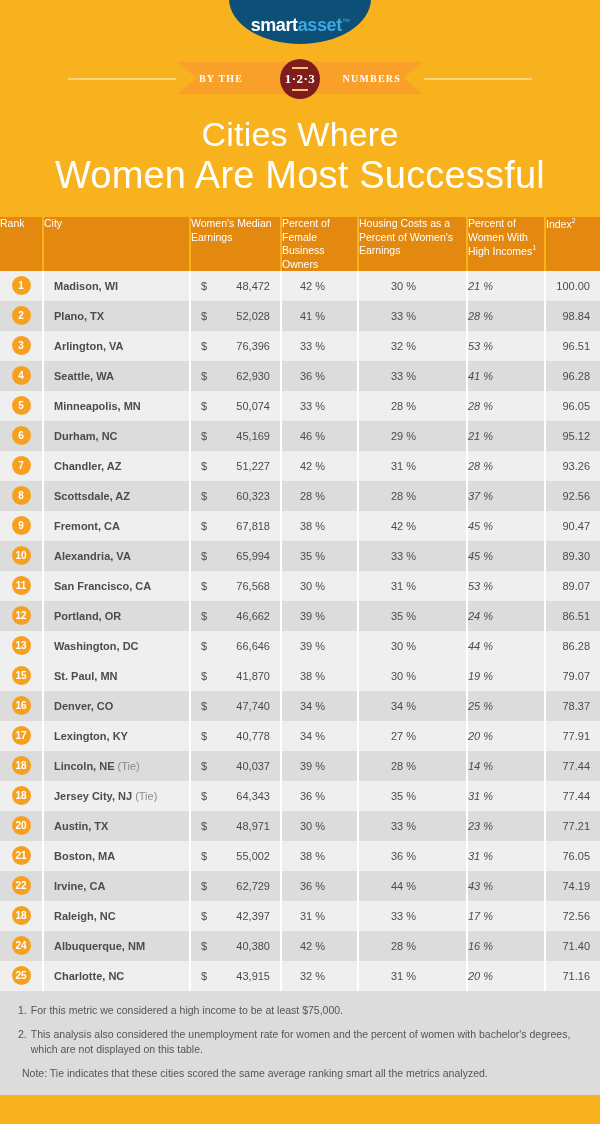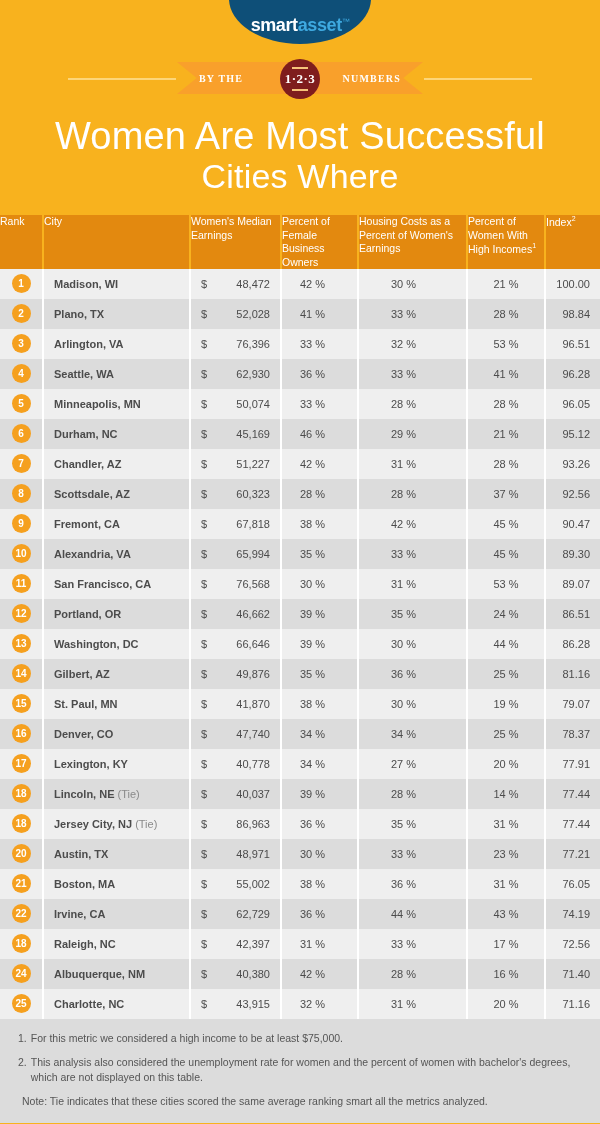--- a/index.html
+++ b/index.html
@@ -221,22 +221,22 @@
     text-align: center;
     padding-right: 14px;
     border-right: 2px solid #ffffff;
   }
   td.house-cell {
     text-align: center;
     padding-right: 18px;
     border-right: 2px solid #ffffff;
   }
   td.high-cell {
-    text-align: center;
     border-right: 2px solid #ffffff;
+    font-style: italic;
   }
   td.index-cell {
     text-align: right;
     padding-right: 10px;
   }
 
   
   .footnotes {
     background: #dcdcdc;
     padding: 12px 18px 14px 18px;
@@ -273,22 +273,22 @@
     <span class="ribbon-label">NUMBERS</span>
   </div>
   <div class="ribbon-badge">
     <span class="badge-dash"></span>
     <span class="badge-num">1·2·3</span>
     <span class="badge-dash"></span>
   </div>
 </div>
 
 <div class="title-block">
+  <div class="title-line one">Cities Where</div>
   <div class="title-line two">Women Are Most Successful</div>
-  <div class="title-line one">Cities Where</div>
 </div>
 
 <table class="table">
   <colgroup>
     <col class="col-rank">
       <col class="col-city">
       <col class="col-earn">
       <col class="col-biz">
     <col class="col-house">
       <col class="col-high">
@@ -481,34 +481,20 @@
           <span class="earn-inner">
             <span class="earn-sym">$</span>
             <span>66,646</span>
           </span>
         </td>
         <td class="pct-cell">39 %</td>
         <td class="house-cell">30 %</td>
         <td class="high-cell">44 %</td>
         <td class="index-cell">86.28</td>
       </tr>
-      <tr class="even">
-        <td class="rank-cell"><span class="rank-badge">14</span></td>
-        <td class="city-cell"><span>Gilbert, AZ</span><span class="tie-tag"></span></td>
-        <td class="earn-cell">
-          <span class="earn-inner">
-            <span class="earn-sym">$</span>
-            <span>49,876</span>
-          </span>
-        </td>
-        <td class="pct-cell">35 %</td>
-        <td class="house-cell">36 %</td>
-        <td class="high-cell">25 %</td>
-        <td class="index-cell">81.16</td>
-      </tr>
       <tr class="odd">
         <td class="rank-cell"><span class="rank-badge">15</span></td>
         <td class="city-cell"><span>St. Paul, MN</span><span class="tie-tag"></span></td>
         <td class="earn-cell">
           <span class="earn-inner">
             <span class="earn-sym">$</span>
             <span>41,870</span>
           </span>
         </td>
         <td class="pct-cell">38 %</td>
@@ -557,21 +543,21 @@
         <td class="house-cell">28 %</td>
         <td class="high-cell">14 %</td>
         <td class="index-cell">77.44</td>
       </tr>
       <tr class="odd">
         <td class="rank-cell"><span class="rank-badge">18</span></td>
         <td class="city-cell"><span>Jersey City, NJ</span><span class="tie-tag"> (Tie)</span></td>
         <td class="earn-cell">
           <span class="earn-inner">
             <span class="earn-sym">$</span>
-            <span>86,963</span>
+            <span>64,343</span>
           </span>
         </td>
         <td class="pct-cell">36 %</td>
         <td class="house-cell">35 %</td>
         <td class="high-cell">31 %</td>
         <td class="index-cell">77.44</td>
       </tr>
       <tr class="even">
         <td class="rank-cell"><span class="rank-badge">20</span></td>
         <td class="city-cell"><span>Austin, TX</span><span class="tie-tag"></span></td>

